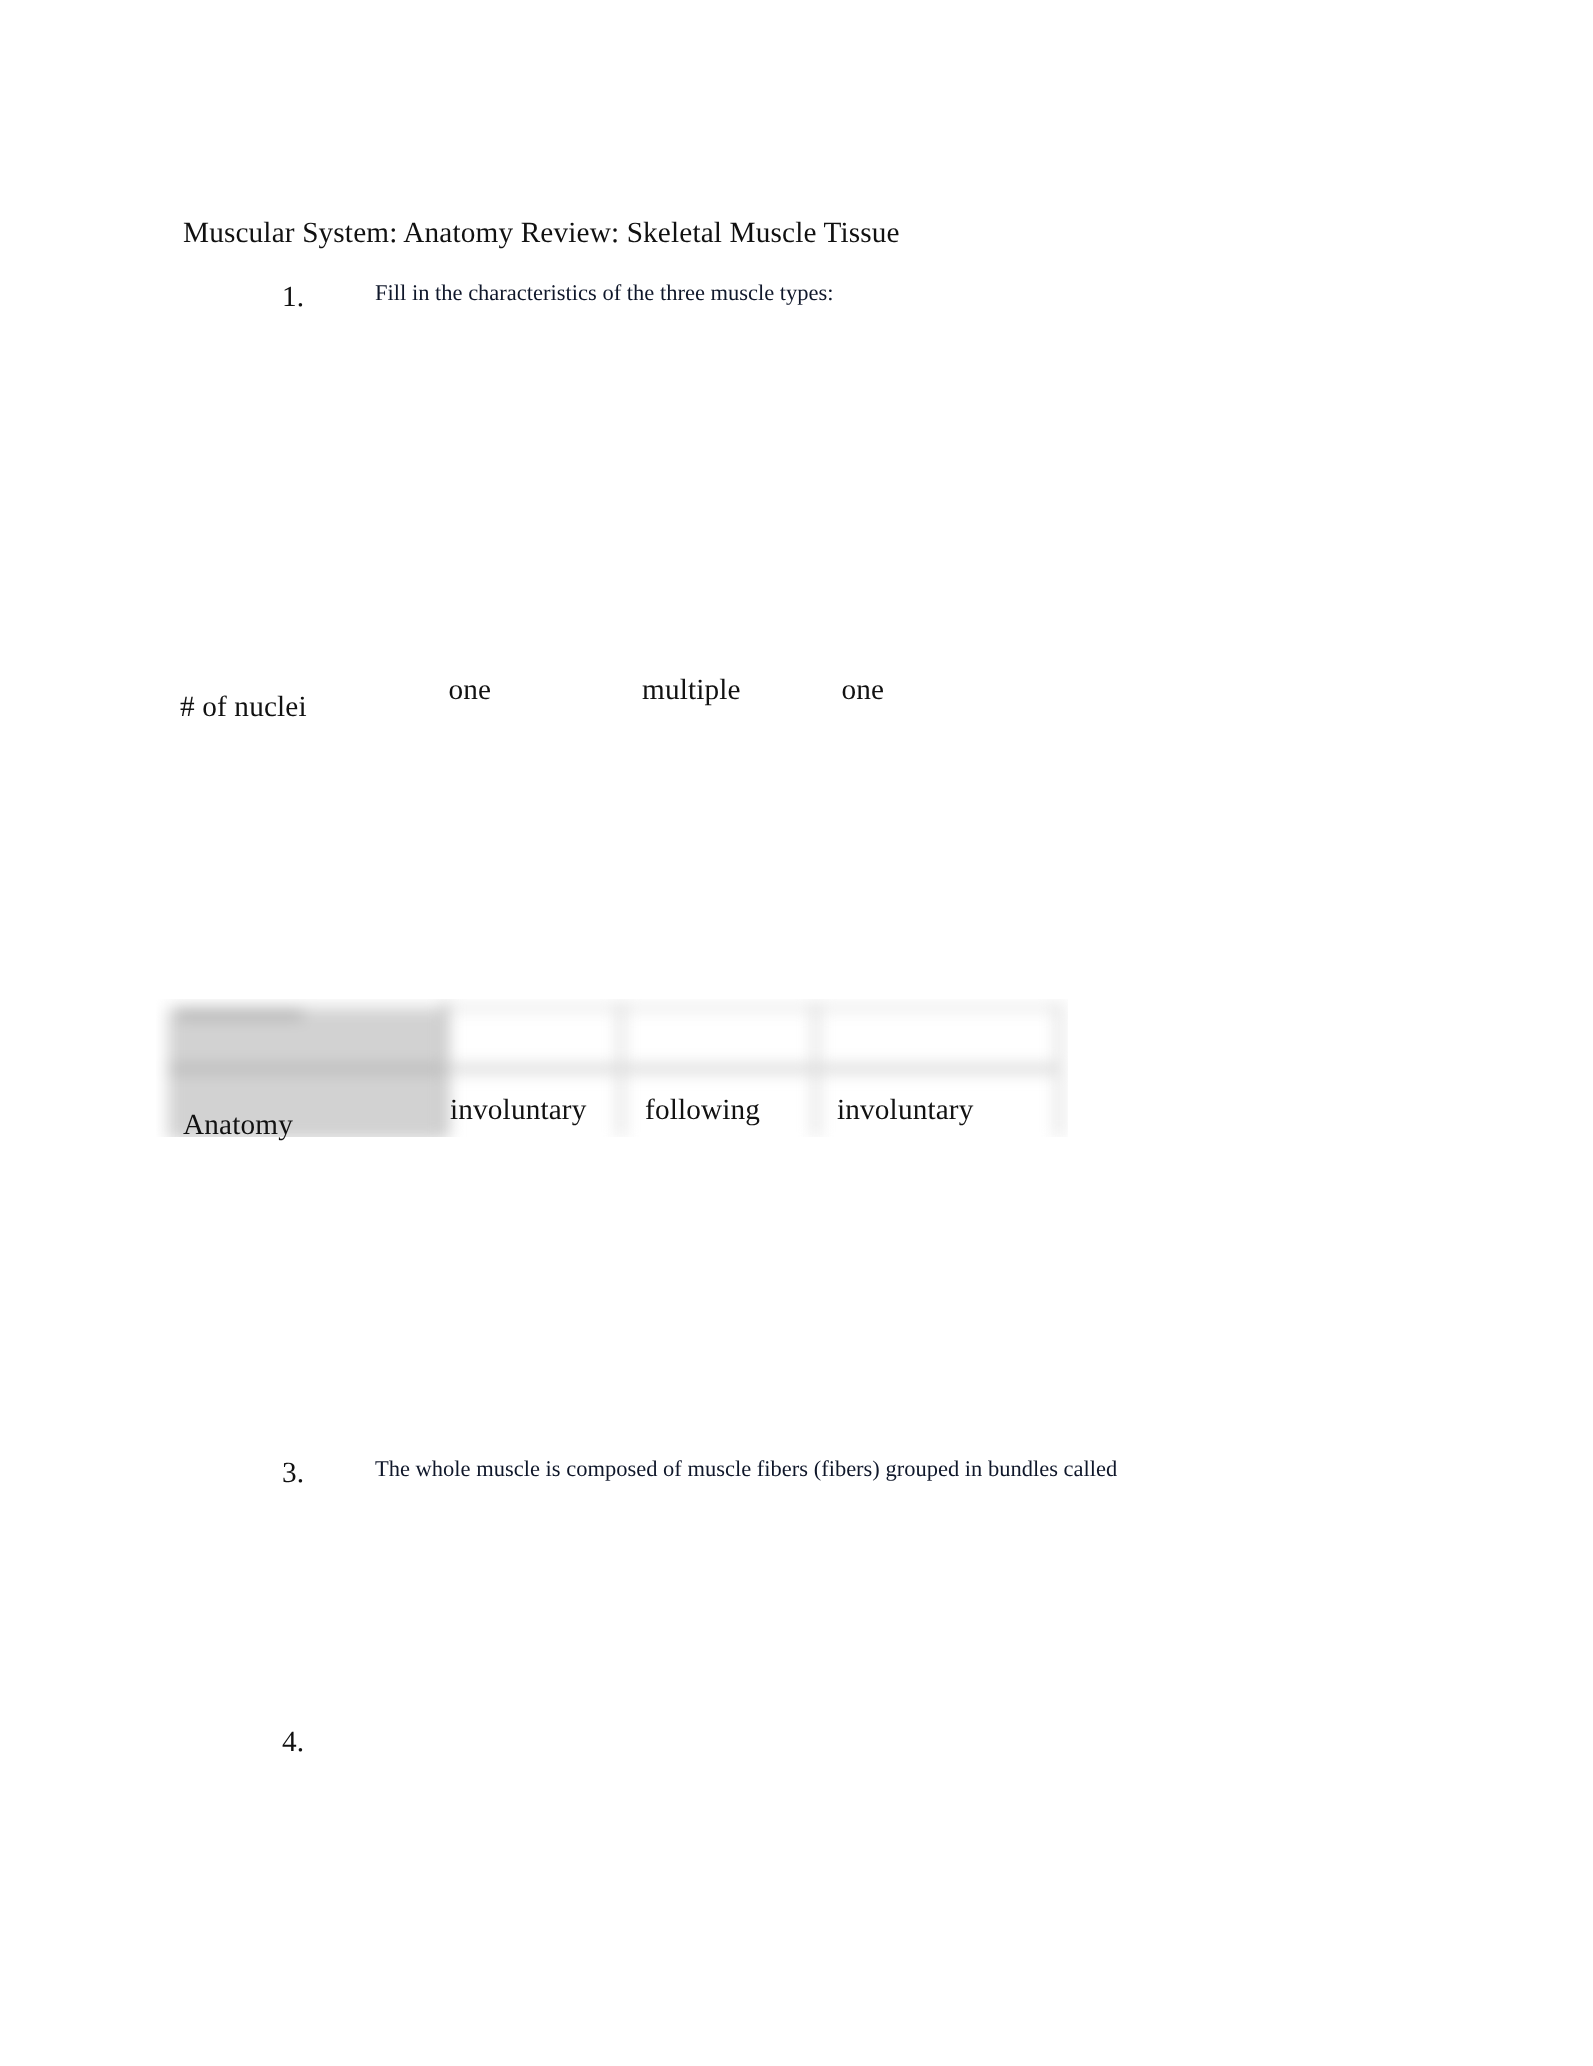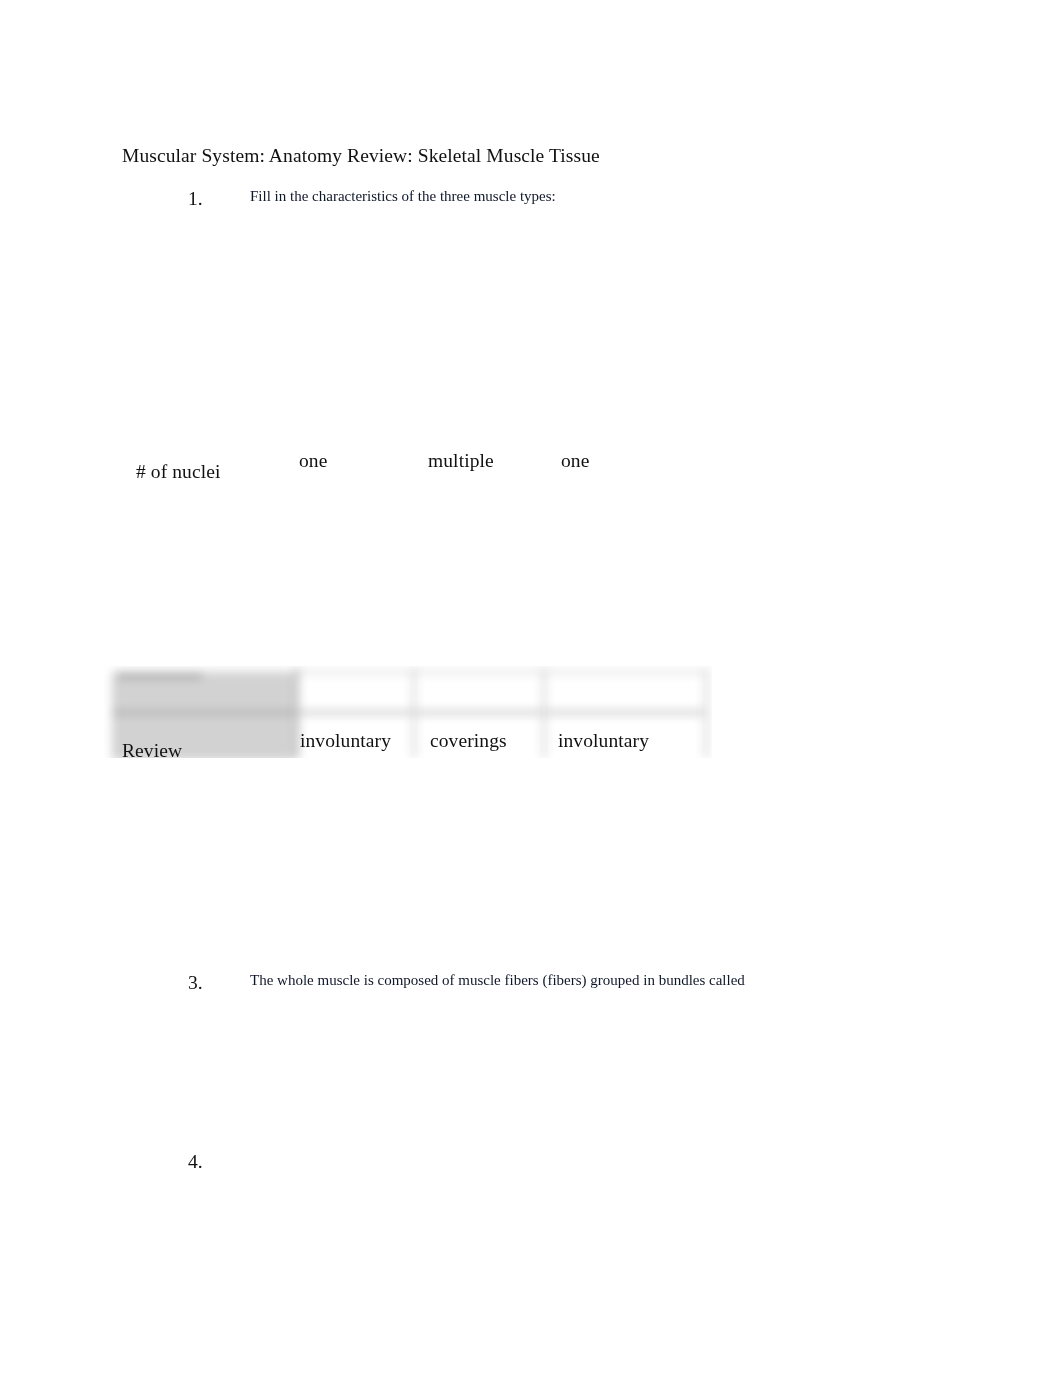--- a/index.html
+++ b/index.html
@@ -36,21 +36,21 @@
   .item-text  { position: absolute; font-size: 15px; color: #0f172a; white-space: nowrap; }
 
   #item1-num  { left: 188px; top: 188px; }
   #item1-text { left: 250px; top: 188px; }
   #item3-num  { left: 188px; top: 972px; }
   #item3-text { left: 250px; top: 972px; }
   #item4-num  { left: 188px; top: 1151px; }
   #item4-text { left: 250px; top: 1151px; }
 
   
-  #nuclei-label { left: 136px; top: 460px; }
+  #nuclei-label { left: 120px; top: 460px; }
   #nuclei-c1    { left: 299px; top: 449px; }
   #nuclei-c2    { left: 428px; top: 449px; }
   #nuclei-c3    { left: 561px; top: 449px; }
 
   
   .blur-table {
     position: absolute;
     left: 104px;
     top: 666px;
     width: 608px;
@@ -176,23 +176,23 @@
       <div class="bt-topline"></div>
       <div class="bt-rowline"></div>
       <div class="bt-rowline-dark"></div>
       <div class="bt-vline bt-v1"></div>
       <div class="bt-vline bt-v2"></div>
       <div class="bt-vline bt-v3"></div>
       <div class="bt-vline bt-v4"></div>
     </div>
   </div>
 
-  <div class="txt" id="ctl-label">Review</div>
+  <div class="txt" id="ctl-label">Anatomy</div>
   <div class="txt" id="ctl-c1">involuntary</div>
-  <div class="txt" id="ctl-c2">coverings</div>
+  <div class="txt" id="ctl-c2">following</div>
   <div class="txt" id="ctl-c3">involuntary</div>
 
   <div class="item-num" id="item3-num">3.</div>
   <div class="item-text" id="item3-text">The whole muscle is composed of muscle fibers (fibers) grouped in bundles called</div>
 
   <div class="item-num" id="item4-num">4.</div>
 
   <div class="bottom-rule-wrap">
     <div class="bottom-rule"></div>
     <div class="bottom-rule-ticks"></div>

